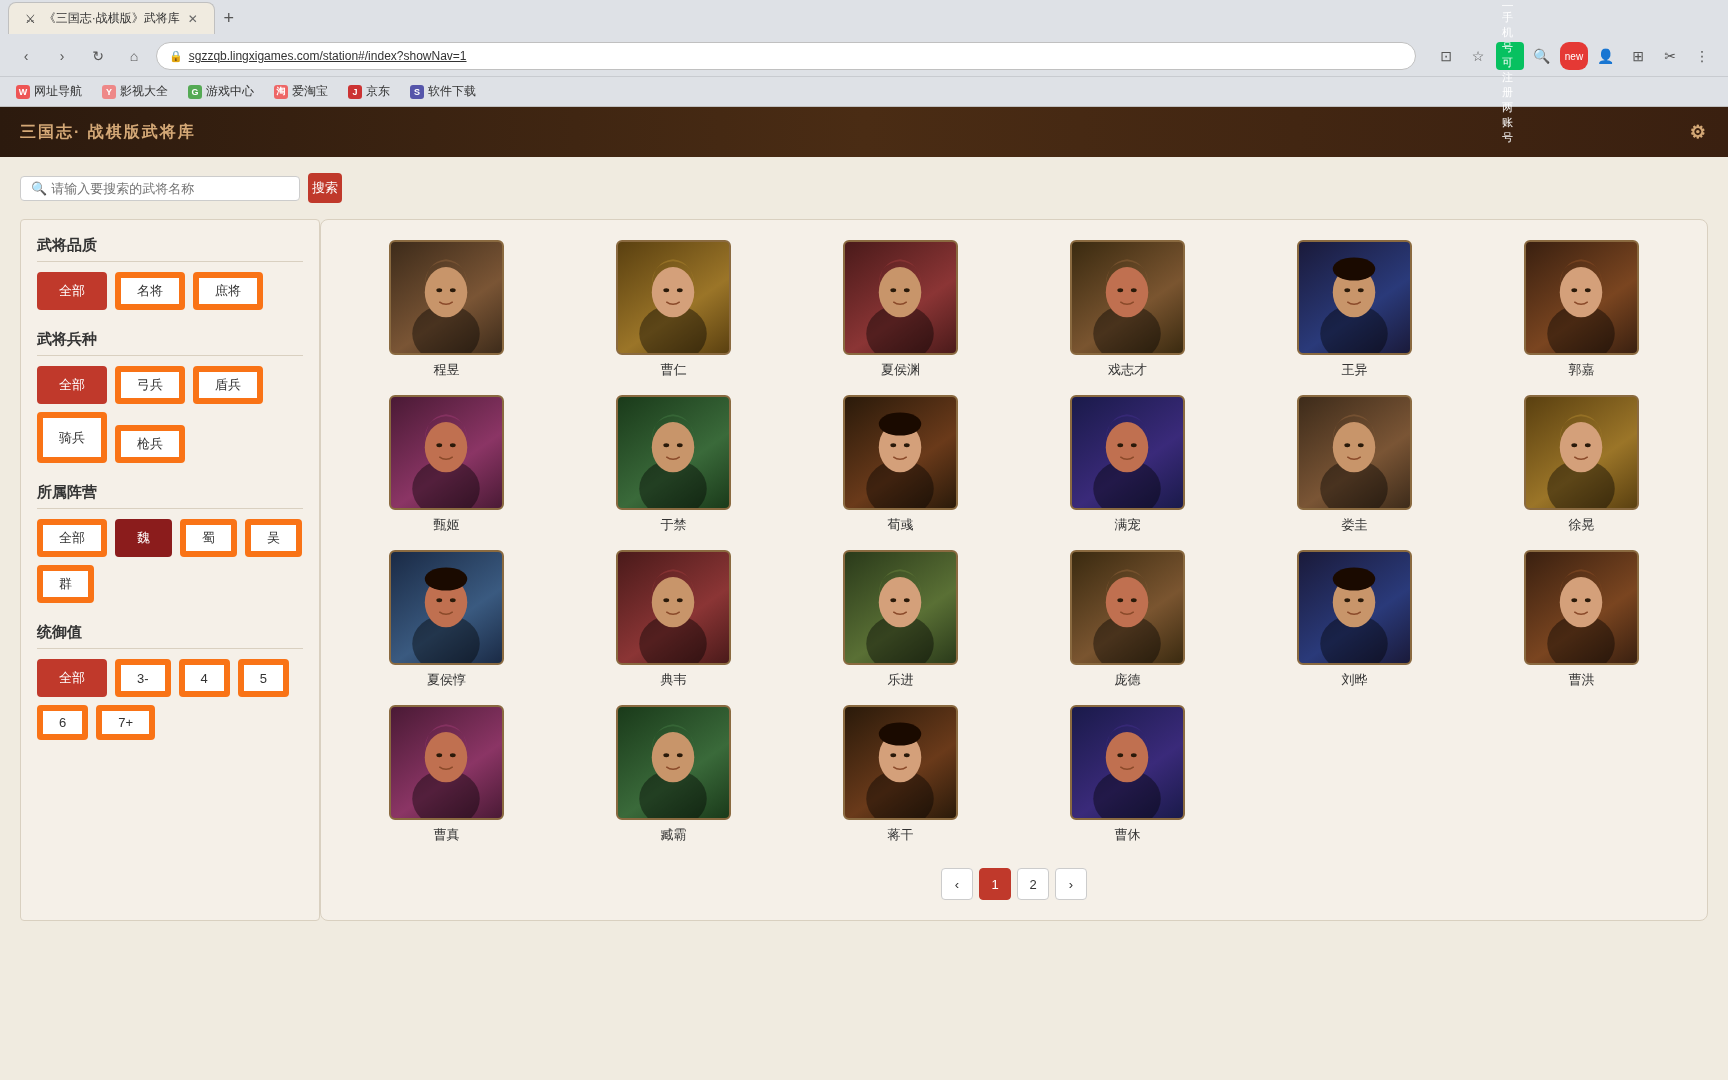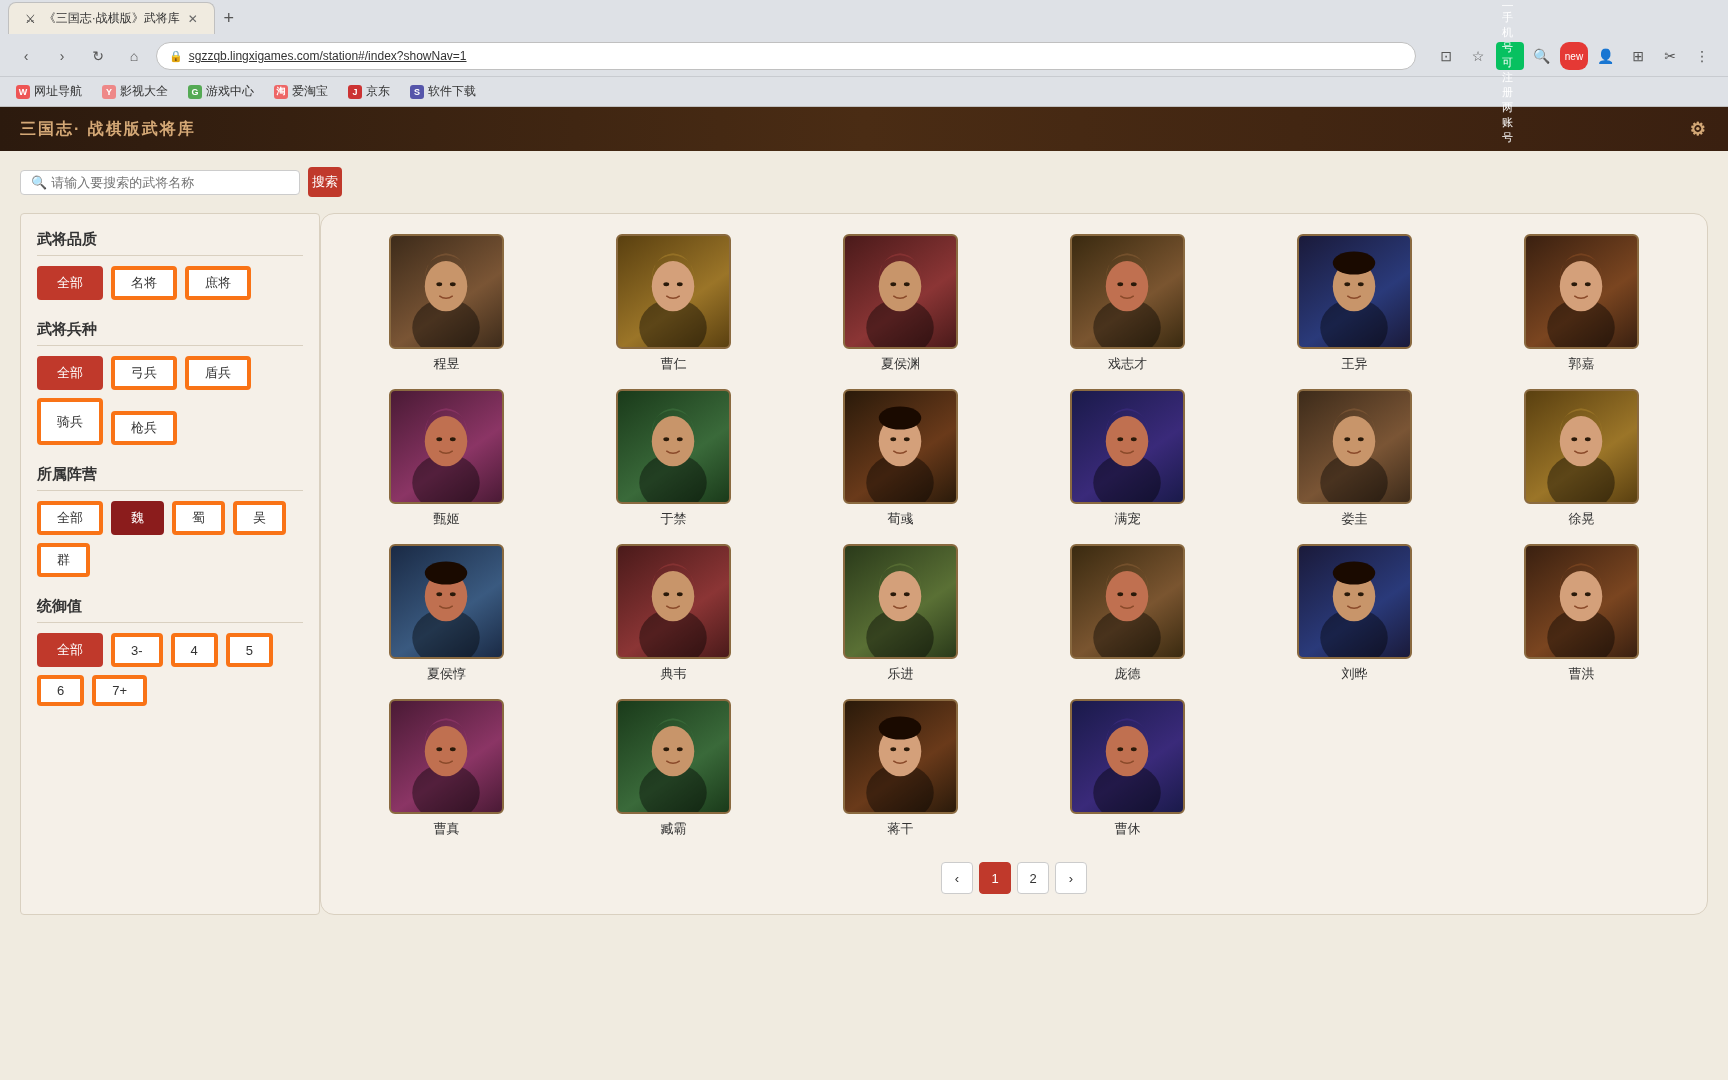--- a/index.html
+++ b/index.html
@@ -75,21 +75,21 @@
       color: #333;
       cursor: pointer;
       padding: 2px 4px;
       border-radius: 4px;
     }
     .bookmark-dot { width: 14px; height: 14px; border-radius: 3px; display: flex; align-items: center; justify-content: center; font-size: 9px; font-weight: bold; color: white; }
 
     
     .site-header {
       background: linear-gradient(to right, #2c1a0e, #4a2c14, #3a2010);
-      height: 44px;
+      height: 50px;
       display: flex;
       align-items: center;
       padding: 0 20px;
       color: #d4a876;
       font-size: 16px;
       font-weight: bold;
       letter-spacing: 2px;
     }
 
     
@@ -160,21 +160,21 @@
       border-bottom: 1px solid #d9d0c0;
       padding-bottom: 6px;
     }
     .filter-btns {
       display: flex;
       flex-wrap: wrap;
       gap: 8px;
     }
     .filter-btn {
       padding: 4px 16px;
-      border: 4px solid #f97316;
+      border: 6px solid #f97316;
       border-radius: 4px;
       background: white;
       cursor: pointer;
       font-size: 13px;
       color: #333;
     }
     .filter-btn.active {
       background: #c0392b;
       color: white;
       border-color: #c0392b;
@@ -183,21 +183,21 @@
       background: #8b1c1c;
       color: white;
       border-color: #8b1c1c;
     }
 
     
     .right-content {
       flex: 1;
       background: #f5f0e8;
       border: 1px solid #d9d0c0;
-      border-radius: 14px;
+      border-radius: 8px;
       padding: 20px;
     }
 
     
     .char-grid {
       display: grid;
       grid-template-columns: repeat(6, 1fr);
       gap: 16px;
     }
 

